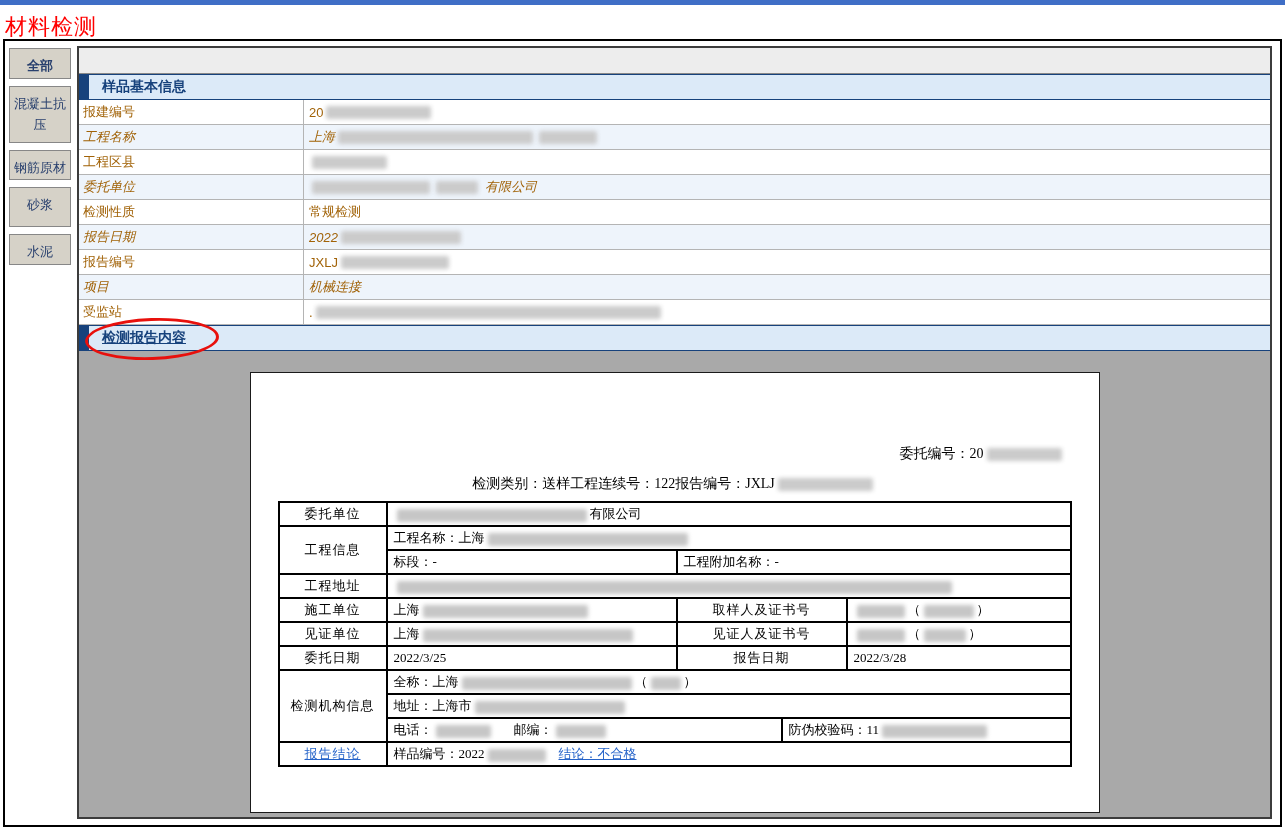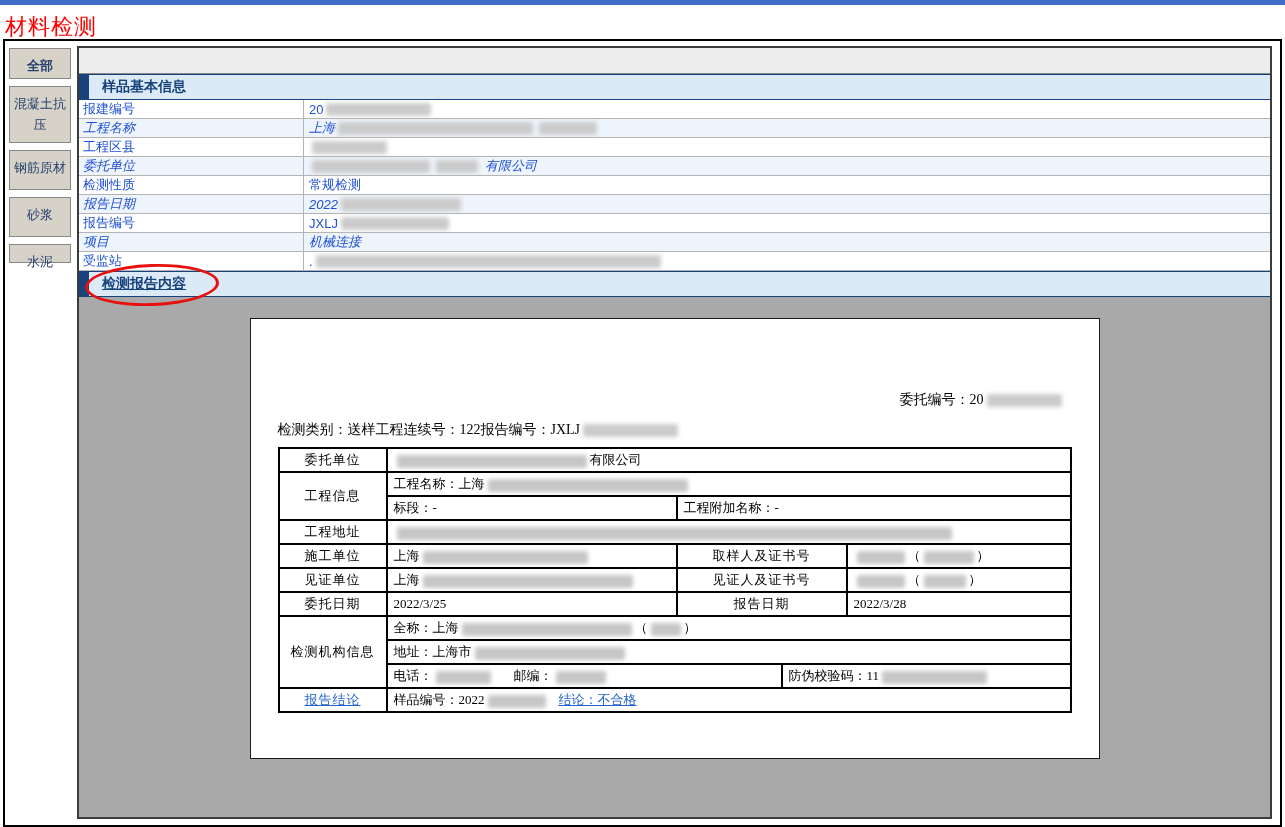--- a/index.html
+++ b/index.html
@@ -30,38 +30,38 @@
     position:relative; }
   .sec-block { width:10px; height:100%; background:#17427c; flex:0 0 auto; }
   .sec-title { margin-left:13px; color:#17427c; font-weight:bold; font-size:14px; }
   a.sec-link { margin-left:13px; color:#17427c; font-weight:bold; font-size:14px;
     text-decoration:underline; cursor:pointer; }
   .ellipse { position:absolute; left:6px; top:-8px; width:134px; height:42px;
     border:3px solid #e8100c; border-radius:50%; transform:rotate(-2deg);
     pointer-events:none; }
 
   
-  .info-row { display:flex; height:19px; border-bottom:1px solid #b4b4b4;
-    font-size:13px; color:#1d4ed8; align-items:center; }
+  .info-row { display:flex; height:25px; border-bottom:1px solid #b4b4b4;
+    font-size:13px; color:#a16207; align-items:center; }
   .info-row.alt { background:#eef4fb;font-style:italic; }
   .info-label { width:225px; align-self:stretch; border-right:1px solid #b4b4b4;
     padding-left:4px; display:flex; align-items:center; }
   .info-value { flex:1; padding-left:5px; display:flex; align-items:center; }
 
   
   .redact { display:inline-block; height:13px; background:#cbcbcb;
     filter:blur(2px); border-radius:2px; vertical-align:middle; margin:0 3px; }
 
   
   .canvas { flex:1 1 auto; background:#a9a9a9; overflow:hidden; }
   .paper { width:850px; height:441px; margin:21px auto 0; background:#fff;
     border:1px solid #1a1a1a; font-family:"Liberation Serif", serif; color:#000;
     position:relative; }
   .p-consign { margin-top:72px; text-align:right; padding-right:34px; font-size:14px; }
-  .p-meta { display:flex; justify-content:flex-start; margin-top:12px;
+  .p-meta { display:flex; justify-content:center; margin-top:12px;
     padding:0 28px 0 27px; font-size:14px; }
 
   table.rpt { margin:8px auto 0; width:792px; border-collapse:collapse;
     table-layout:fixed; font-size:13px; }
   table.rpt td { border:2px solid #000; height:24px; padding:2px 6px;
     overflow:hidden; white-space:nowrap; }
   table.rpt td.lb { text-align:center; letter-spacing:1px; padding:2px 2px; }
   .rpt .redact { background:#c6c6c6; }
   a.rlink { color:#2563c9; text-decoration:underline; cursor:pointer; }
 </style>
@@ -71,23 +71,23 @@
 <div class="topbar"></div>
 <div class="titlebar">
   <div class="page-title">材料检测</div>
 </div>
 
 <div class="frame">
 
   <div class="sidebar">
     <div class="side-btn active" style="height:31px"><span>全部</span></div>
     <div class="side-btn" style="height:57px"><span>混凝土抗压</span></div>
-    <div class="side-btn" style="height:40px"><span>钢筋原材</span></div>
+    <div class="side-btn" style="height:30px"><span>钢筋原材</span></div>
     <div class="side-btn" style="height:40px"><span>砂浆</span></div>
-    <div class="side-btn" style="height:19px"><span>水泥</span></div>
+    <div class="side-btn" style="height:31px"><span>水泥</span></div>
   </div>
 
   <div class="panel">
     <div class="strip"></div>
 
     <div class="sec-header">
       <div class="sec-block"></div>
       <div class="sec-title">样品基本信息</div>
     </div>
 

